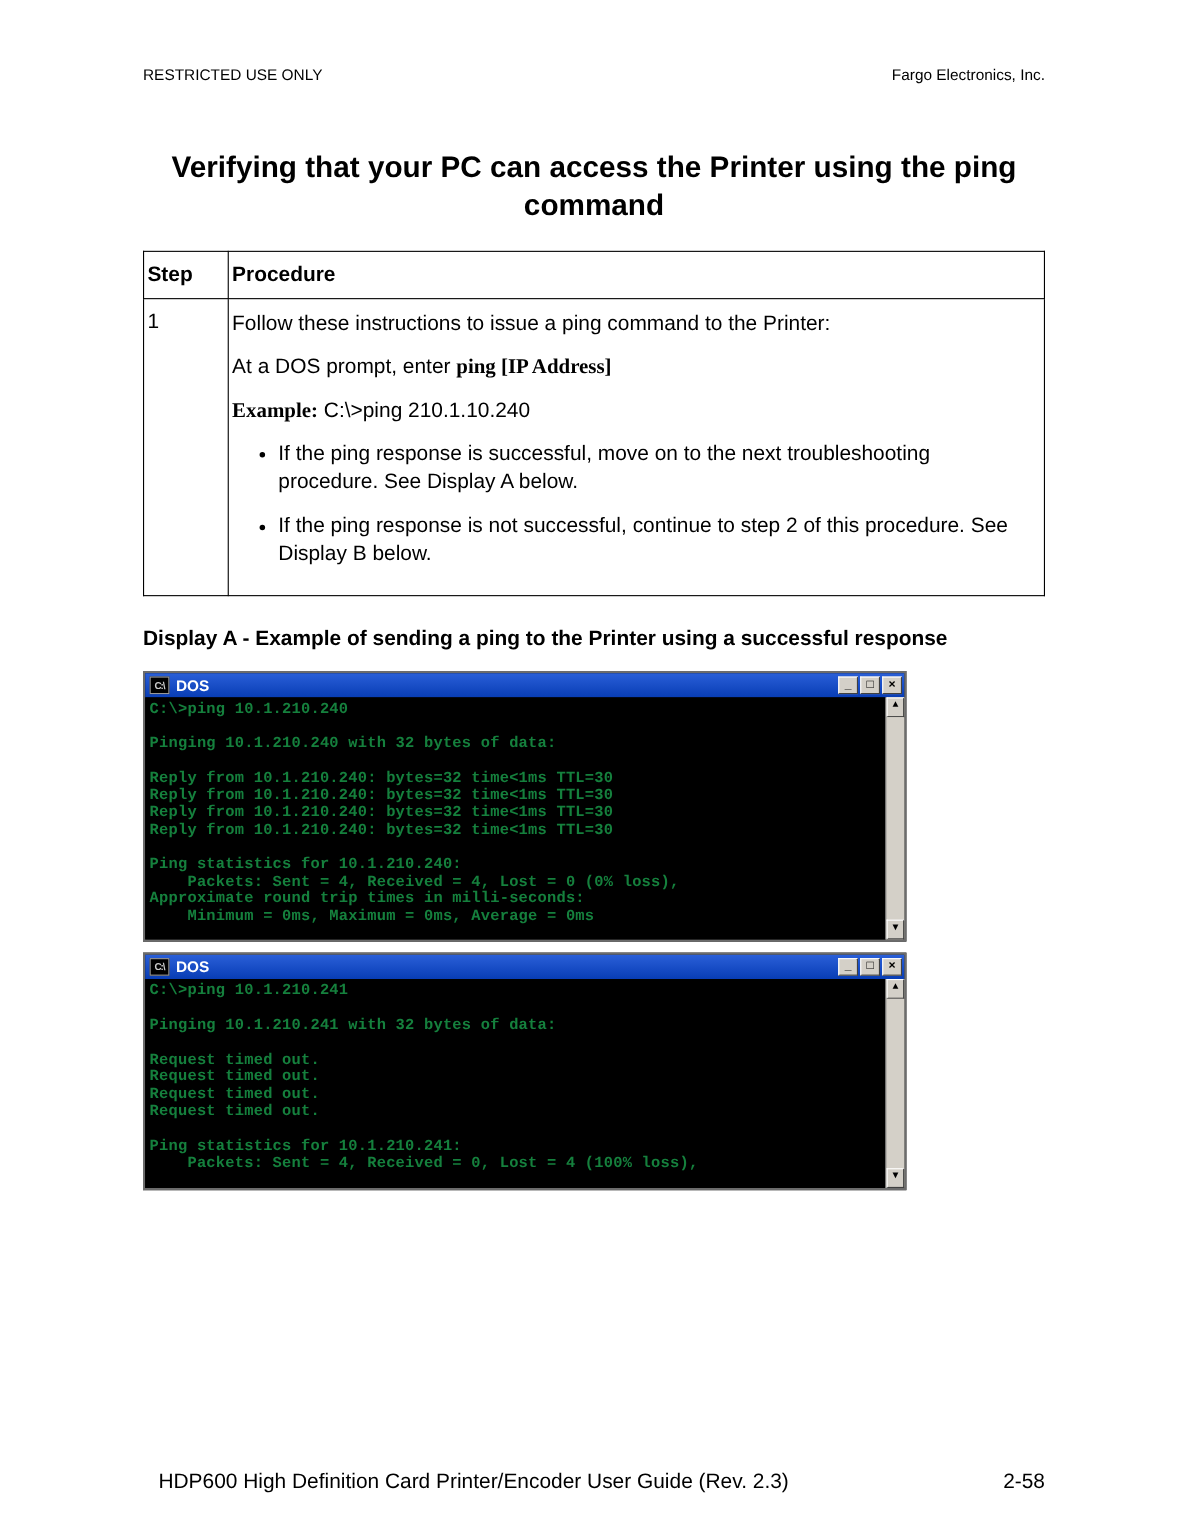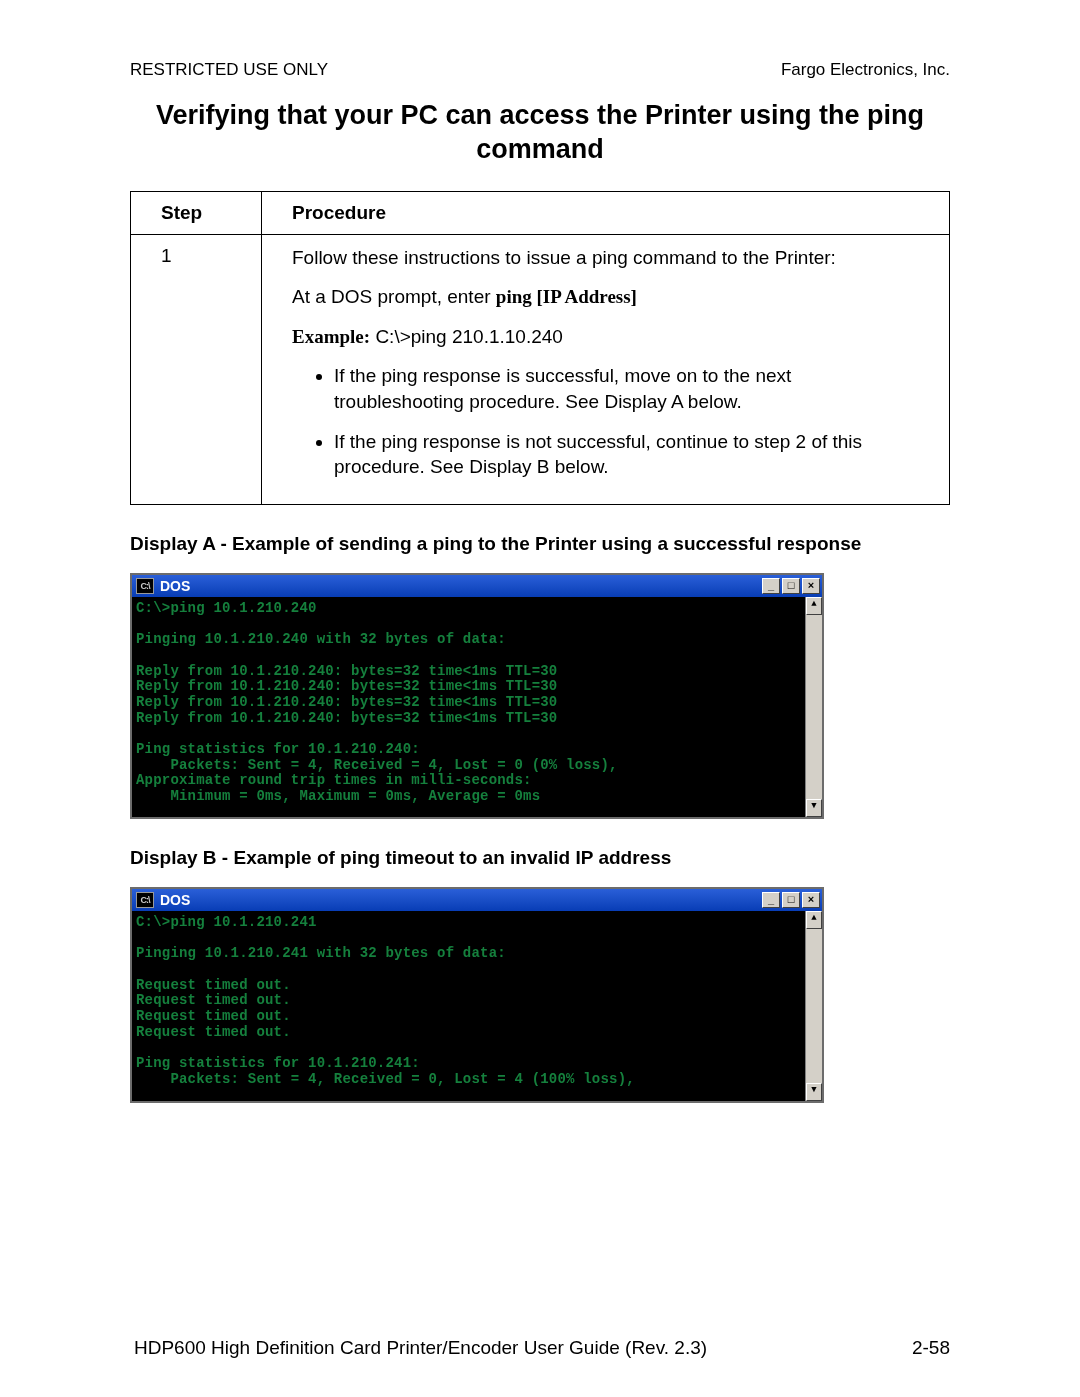--- a/index.html
+++ b/index.html
@@ -11,38 +11,38 @@
   .page {
     width: 1080px;
     min-height: 1397px;
     box-sizing: border-box;
     padding: 60px 130px 40px 130px;
     position: relative;
   }
   .top-line {
     display: flex;
     justify-content: space-between;
-    font-size: 17px;
-    margin-bottom: 19px;
+    font-size: 14px;
+    margin-bottom: 60px;
   }
   h1.section-title {
     font-size: 27px;
     font-weight: bold;
     margin: 0 0 24px 0;
     line-height: 1.25;
     text-align: center;
   }
   table.proc {
     border-collapse: collapse;
     width: 100%;
     font-size: 19px;
   }
   table.proc th, table.proc td {
     border: 1px solid #000;
-    padding: 10px 30px;
+    padding: 10px 3px;
     vertical-align: top;
     text-align: left;
   }
   table.proc th {
     font-weight: bold;
   }
   .step-cell { width: 70px; text-align: center; }
   .proc-body p { margin: 0 0 14px 0; line-height: 1.35; }
   .proc-body ul { margin: 12px; padding-left: 30px; }
   .proc-body li { margin: 0 0 14px 0; line-height: 1.35; }
@@ -123,21 +123,21 @@
     border-bottom-color: #404040;
     font-size: 9px;
     text-align: center;
     line-height: 12px;
     color:#000;
   }
   .scroll-track { flex: 1; background: #d4d0c8; }
   .footer {
     position: absolute;
     bottom: 38px;
-    left: 134px;
+    left: 144px;
     right: 130px;
     display: flex;
     justify-content: space-between;
     font-size: 19px;
   }
   .bold { font-weight: bold; font-family: Liberation Serif, serif; }
 </style>
 </head>
 <body>
 
@@ -206,21 +206,20 @@
 
 C:\&gt;_</div>
       <div class="dos-scroll">
         <div class="scroll-btn">▲</div>
         <div class="scroll-track"></div>
         <div class="scroll-btn">▼</div>
       </div>
     </div>
   </div>
 
-  <div class="subhead">Display B - Example of ping timeout to an invalid IP address</div>
 
   <div class="dos-window">
     <div class="dos-titlebar">
       <span class="dos-icon">C:\</span>
       <span class="dos-title">DOS</span>
       <span class="winbtns">
         <span class="winbtn">_</span>
         <span class="winbtn">□</span>
         <span class="winbtn">×</span>
       </span>

